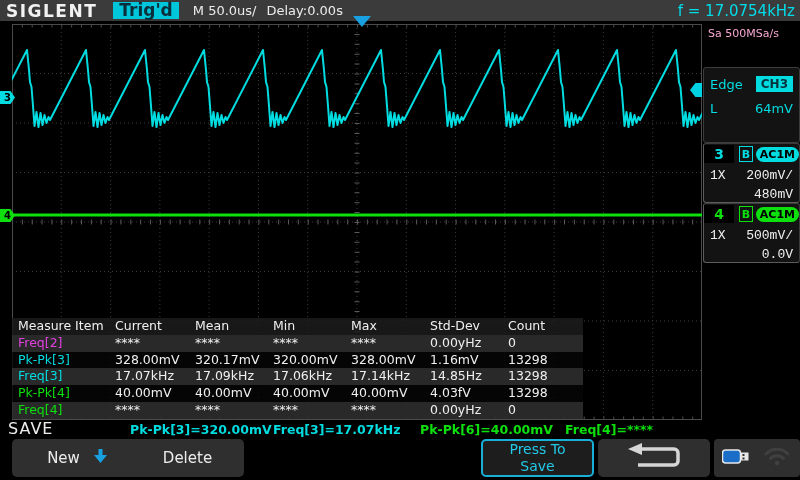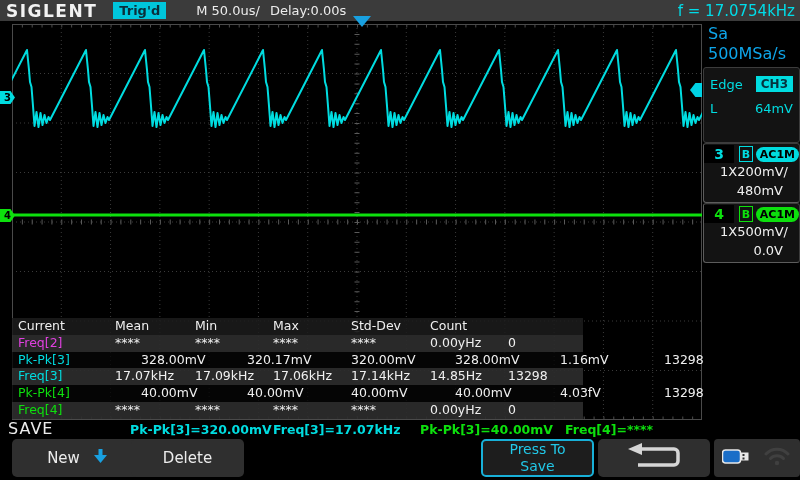--- a/index.html
+++ b/index.html
@@ -3,69 +3,69 @@
 <meta charset="utf-8">
 <style>
   html,body{margin:0;padding:0;background:#000;}
   .screen{position:relative;width:800px;height:480px;background:#000;overflow:hidden;
           font-family:"DejaVu Sans",sans-serif;color:#e8e8e8;}
 
   
   .topbar{position:absolute;left:0;top:0;width:800px;height:21px;background:#3b3b3b;
           display:flex;align-items:center;}
   .logo{font-size:17px;font-weight:800;letter-spacing:1.5px;color:#f2f2f2;margin-left:6px;}
-  .trig-badge{margin-left:16px;background:#00c6dc;color:#0a2e3a;font-size:13px;font-weight:700;
+  .trig-badge{margin-left:16px;background:#00c6dc;color:#0a2e3a;font-size:17px;font-weight:700;
               padding:0 6px;line-height:17px;}
-  .tb-readout{margin-left:30px;font-size:13px;color:#ececec;}
+  .tb-readout{margin-left:14px;font-size:13px;color:#ececec;}
   .delay-readout{margin-left:10px;font-size:13px;color:#ececec;}
   .freq-readout{margin-left:auto;margin-right:5px;font-size:15px;color:#00dce8;}
 
   
   .plot{position:absolute;left:12px;top:24px;width:690px;height:396px;background:#000;}
   .plot svg{position:absolute;left:0;top:0;}
 
   
   .chmark{position:absolute;width:15px;height:13px;display:flex;align-items:center;
           justify-content:center;font-size:10px;font-weight:700;color:#000;
           clip-path:polygon(0 0,70% 0,100% 50%,70% 100%,0 100%);}
   .trigpos{position:absolute;width:18px;height:11px;background:#18a0e0;
            clip-path:polygon(0 0,100% 0,50% 100%);}
   .triglev{position:absolute;width:12px;height:14px;background:#00d2e4;
            clip-path:polygon(0 50%,45% 0,100% 0,100% 100%,45% 100%);}
 
   
   .sidebar{position:absolute;left:702px;top:21px;width:98px;height:399px;background:#000;}
-  .side-line{height:20px;line-height:20px;font-size:16px;color:#0ea5e9;padding:0 5px 0 6px;}
+  .side-line{height:20px;line-height:20px;font-size:11px;color:#f9a8d4;padding:0 5px 0 6px;}
   .trig-panel{position:absolute;left:1px;top:46px;width:95px;height:74px;background:#131313;
               border:1px solid #3c3c3c;border-radius:3px;}
   .trig-row{height:24px;display:flex;align-items:flex-end;justify-content:space-between;
             padding:0 6px;font-size:13px;color:#00dce0;}
   .src-badge{background:#00dce0;color:#05323c;font-weight:700;font-size:12px;
              padding:0 5px;border-radius:0;line-height:16px;}
   .ch-panel{position:absolute;left:1px;width:95px;height:58px;background:#131313;
             border:1px solid #3c3c3c;border-left-color:#5c5c5c;border-bottom-color:#5c5c5c;
             border-radius:3px;}
   .ch-p3{top:122px;}
   .ch-p4{top:182px;}
   .ch-row1{height:20px;display:flex;align-items:center;}
   .chnum{width:34px;height:18px;background:#000;font-size:14px;font-weight:700;
          display:flex;align-items:center;justify-content:center;}
   .bbox{width:13px;height:14px;border:1px solid;font-size:11px;font-weight:700;
         display:flex;align-items:center;justify-content:center;margin-left:5px;}
   .acbadge{color:#000;font-size:11px;font-weight:700;padding:0 4px;border-radius:8px;
            margin-left:3px;line-height:15px;}
-  .ch-row{height:19px;display:flex;align-items:flex-start;justify-content:space-between;
-          padding:0 16px;font-size:13px;color:#f0f0f0;}
+  .ch-row{height:19px;display:flex;align-items:flex-end;justify-content:space-between;
+          padding:0 6px;font-size:13px;color:#f0f0f0;font-family:Liberation Mono, monospace;}
 
   
   .mtable{position:absolute;left:12px;top:318px;width:571px;}
   .mrow{display:grid;grid-template-columns:97px 80px 78px 78px 79px 78px 81px;
         height:16.8px;line-height:16.8px;font-size:12.5px;padding-left:6px;color:#f0f0f0;}
   .mrow.alt{background:rgba(44,44,44,0.92);}
-  .mrow.plain{background:rgba(6,6,6,0.8);gap:26px;}
+  .mrow.plain{background:rgba(6,6,6,0.8);}
   .mrow.head{background:rgba(28,28,28,0.85);}
 
   
   .save-label{position:absolute;left:8px;top:419px;font-size:16px;letter-spacing:1px;color:#ececec;}
   .summary{position:absolute;top:422px;font-size:12.5px;font-weight:700;}
   .btn{position:absolute;top:439px;height:38px;border-radius:5px;background:#2f2f2f;
        display:flex;align-items:center;justify-content:center;font-size:15px;color:#ececec;}
   .btn-new{left:12px;width:130px;gap:14px;}
   .btn-del{left:131px;width:113px;}
   .btn-save{left:481px;width:113px;background:#1d1d1d;border:2px solid #18b0d8;color:#22c8e8;
@@ -166,20 +166,21 @@
         <span>500mV/</span>
       </div>
       <div class="ch-row" style="justify-content:flex-end">
         <span>0.0V</span>
       </div>
     </div>
   </div>
 
   <div class="mtable" id="mtable">
       <div class="mrow head">
+        <span>Measure Item</span>
         <span>Current</span>
         <span>Mean</span>
         <span>Min</span>
         <span>Max</span>
         <span>Std-Dev</span>
         <span>Count</span>
       </div>
       <div class="mrow alt">
         <span style="color: rgb(224, 64, 224);">Freq[2]</span>
         <span>****</span>
@@ -224,21 +225,21 @@
         <span>****</span>
         <span>0.00yHz</span>
         <span>0</span>
       </div>
     </div>
 
   <div class="save-label">SAVE</div>
   <div id="summaries">
       <span class="summary" style="color: rgb(0, 220, 224); left: 130px;">Pk-Pk[3]=320.00mV</span>
       <span class="summary" style="color: rgb(0, 220, 224); left: 273px;">Freq[3]=17.07kHz</span>
-      <span class="summary" style="color: rgb(13, 224, 13); left: 420px;">Pk-Pk[3]=40.00mV</span>
+      <span class="summary" style="color: rgb(13, 224, 13); left: 420px;">Pk-Pk[6]=40.00mV</span>
       <span class="summary" style="color: rgb(13, 224, 13); left: 565px;">Freq[4]=****</span>
     </div>
 
   <div class="btn btn-new">
     <span>New</span>
     <span>
       <svg width="13" height="14" viewBox="0 0 13 14">
         <rect x="4.5" y="0" width="4" height="7" fill="#18a0e0"></rect>
         <path d="M0 6 h13 l-6.5 8 z" fill="#18a0e0"></path>
       </svg>

